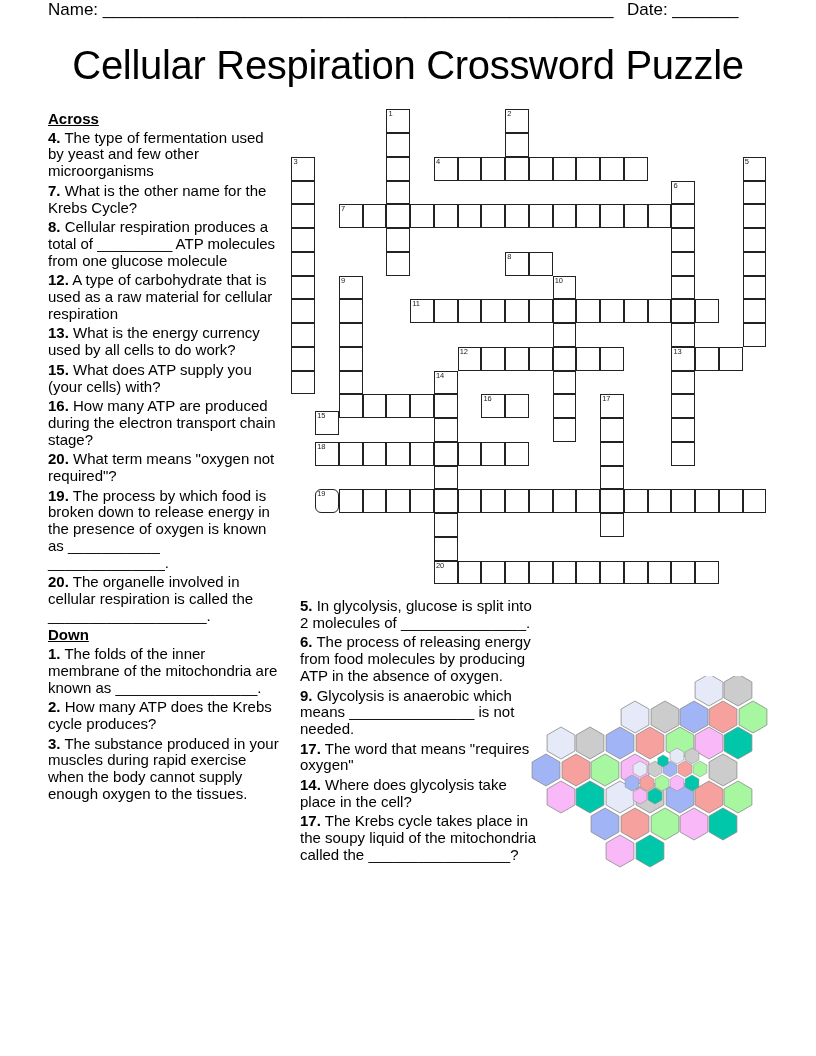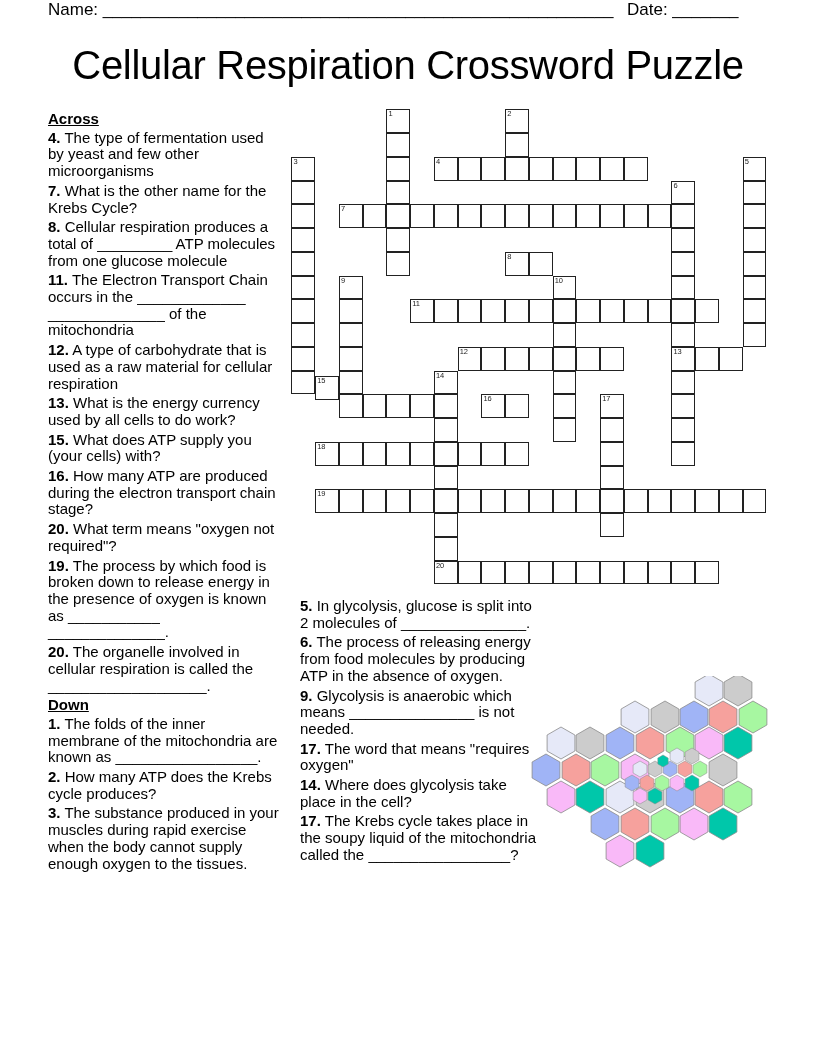--- a/index.html
+++ b/index.html
@@ -27,21 +27,20 @@
 <div class="header-line">Name: ______________________________________________________</div>
 <div class="date-line">Date: _______</div>
 <div class="title">Cellular Respiration Crossword Puzzle</div>
 
 <div class="clues clues-left">
   <div class="clue-heading">Across</div>
   <div id="across-list">
       <div class="clue"><b>4.</b><span> The type of fermentation used by yeast and few other microorganisms</span></div>
       <div class="clue"><b>7.</b><span> What is the other name for the Krebs Cycle?</span></div>
       <div class="clue"><b>8.</b><span> Cellular respiration produces a total of _________ ATP molecules from one glucose molecule</span></div>
-      <div class="clue"><b>11.</b><span> The Electron Transport Chain occurs in the _____________ ______________ of the mitochondria</span></div>
       <div class="clue"><b>12.</b><span> A type of carbohydrate that is used as a raw material for cellular respiration</span></div>
       <div class="clue"><b>13.</b><span> What is the energy currency used by all cells to do work?</span></div>
       <div class="clue"><b>15.</b><span> What does ATP supply you (your cells) with?</span></div>
       <div class="clue"><b>16.</b><span> How many ATP are produced during the electron transport chain stage?</span></div>
       <div class="clue"><b>20.</b><span> What term means "oxygen not required"?</span></div>
       <div class="clue"><b>19.</b><span> The process by which food is broken down to release energy in the presence of oxygen is known as ___________ ______________.</span></div>
       <div class="clue"><b>20.</b><span> The organelle involved in cellular respiration is called the ___________________.</span></div>
     </div>
   <div class="clue-heading" style="margin-top:2px">Down</div>
   <div id="down-list-1">
@@ -190,21 +189,21 @@
     <div class="cell" style="left: 142.5px; top: 285px;"></div>
     <div class="cell" style="left: 142.5px; top: 308.75px;"></div>
     <div class="cell" style="left: 142.5px; top: 332.5px;"></div>
     <div class="cell" style="left: 142.5px; top: 356.25px;"></div>
     <div class="cell" style="left: 142.5px; top: 380px;"></div>
     <div class="cell" style="left: 142.5px; top: 403.75px;"></div>
     <div class="cell" style="left: 142.5px; top: 427.5px;"></div>
     <div class="cell" style="left: 142.5px; top: 451.25px;">
       <span class="num">20</span>
     </div>
-    <div class="cell" style="left: 23.75px; top: 267px;">
+    <div class="cell" style="left: 23.75px; top: 302px;">
       <span class="num">15</span>
     </div>
     <div class="cell" style="left: 71.25px; top: 285px;"></div>
     <div class="cell" style="left: 95px; top: 285px;"></div>
     <div class="cell" style="left: 118.75px; top: 285px;"></div>
     <div class="cell" style="left: 190px; top: 285px;">
       <span class="num">16</span>
     </div>
     <div class="cell" style="left: 213.75px; top: 285px;"></div>
     <div class="cell" style="left: 308.75px; top: 285px;">
@@ -218,21 +217,21 @@
     <div class="cell" style="left: 23.75px; top: 332.5px;">
       <span class="num">18</span>
     </div>
     <div class="cell" style="left: 47.5px; top: 332.5px;"></div>
     <div class="cell" style="left: 71.25px; top: 332.5px;"></div>
     <div class="cell" style="left: 95px; top: 332.5px;"></div>
     <div class="cell" style="left: 118.75px; top: 332.5px;"></div>
     <div class="cell" style="left: 166.25px; top: 332.5px;"></div>
     <div class="cell" style="left: 190px; top: 332.5px;"></div>
     <div class="cell" style="left: 213.75px; top: 332.5px;"></div>
-    <div class="cell" style="left: 23.75px; top: 380px;">
+    <div class="cell" style="left: 23.75px; top: 380px; border-radius: 6px;">
       <span class="num">19</span>
     </div>
     <div class="cell" style="left: 47.5px; top: 380px;"></div>
     <div class="cell" style="left: 71.25px; top: 380px;"></div>
     <div class="cell" style="left: 95px; top: 380px;"></div>
     <div class="cell" style="left: 118.75px; top: 380px;"></div>
     <div class="cell" style="left: 166.25px; top: 380px;"></div>
     <div class="cell" style="left: 190px; top: 380px;"></div>
     <div class="cell" style="left: 213.75px; top: 380px;"></div>
     <div class="cell" style="left: 237.5px; top: 380px;"></div>

